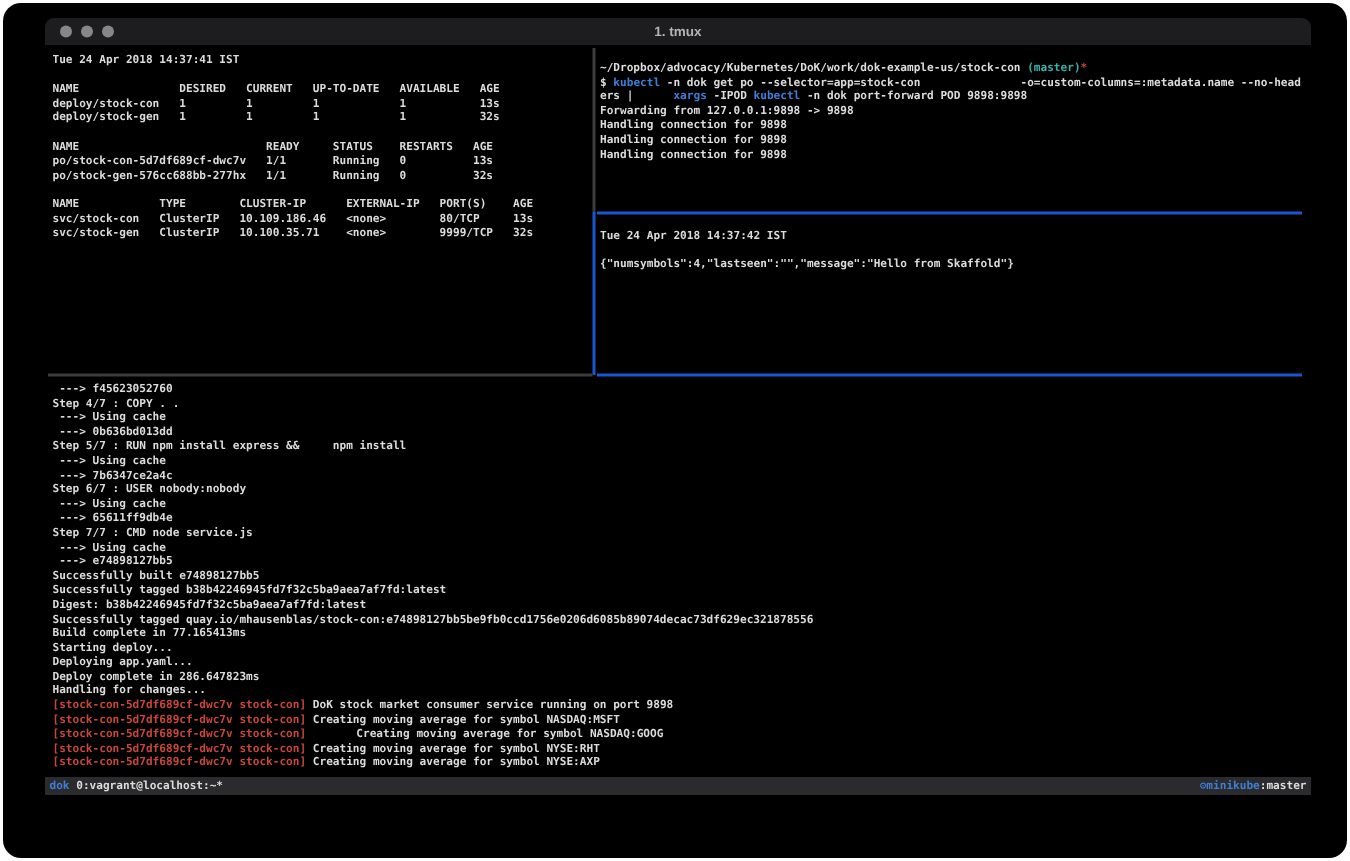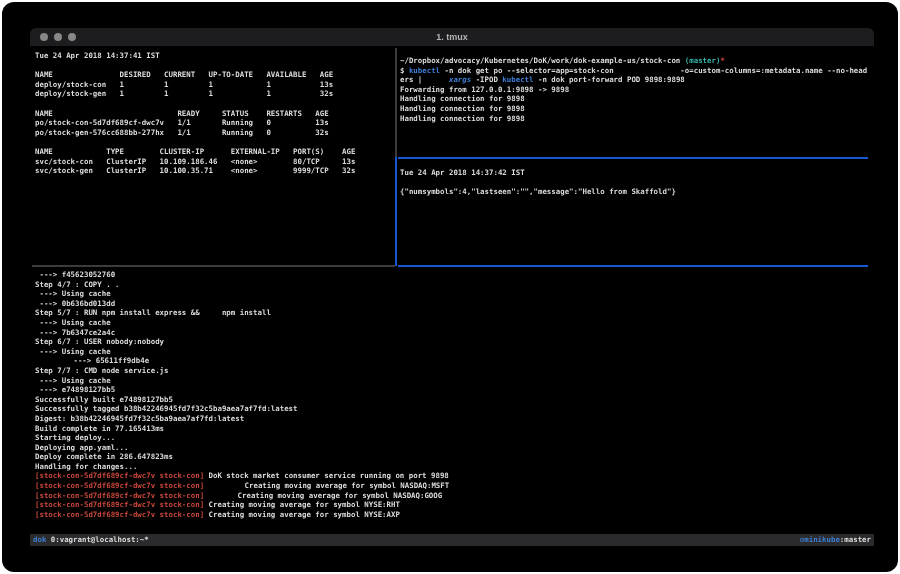--- a/index.html
+++ b/index.html
@@ -1,18 +1,18 @@
 <!DOCTYPE html>
 <html><head>
 <meta charset="utf-8">
 <style>
   * { margin:0; padding:0; box-sizing:border-box; }
   body { width:900px; height:574px; background:#ffffff; font-family:"Liberation Sans", sans-serif; position:relative; overflow:hidden; }
   .desktop { position:absolute; inset:2px; background:#000000; border-radius:12px; }
-  .terminal { position:absolute; left:28px; top:26px; width:844px; height:425px; }
+  .terminal { position:absolute; left:28px; top:10px; width:844px; height:425px; }
   .titlebar { position:absolute; left:0; top:0; width:844px; height:18px; background:#1d1d1f; border-radius:6px 6px 0 0; }
   .lights { position:absolute; left:10px; top:5px; display:flex; gap:6px; }
   .light { width:8px; height:8px; border-radius:50%; background:#878787; display:inline-block; }
   .title { position:absolute; left:0; right:0; top:0; height:18px; line-height:18px; text-align:center; font-size:9px; color:#b4b4b4; font-weight:bold; }
   .term-body { position:absolute; left:0; top:18px; width:844px; height:488px; background:#000; overflow:hidden; }
   .pane { position:absolute; overflow:hidden; }
   .tline { white-space:pre; font:bold 7.4px/9.6px "DejaVu Sans Mono", monospace; color:#dcdcdc; }
   .div-v, .div-h { position:absolute; }
   .statusbar { position:absolute; left:0; top:506px; width:844px; height:12px; background:#2b2b2d; display:flex; justify-content:space-between; align-items:flex-end; padding:0 3px;gap:40px; }
   .statusbar .tline { line-height:12px; }
@@ -46,21 +46,21 @@
           <div class="tline"><span style="color: rgb(220, 220, 220);">po/stock-gen-576cc688bb-277hx   1/1       Running   0          32s</span></div>
           <div class="tline">&nbsp;</div>
           <div class="tline"><span style="color: rgb(220, 220, 220);">NAME            TYPE        CLUSTER-IP      EXTERNAL-IP   PORT(S)    AGE</span></div>
           <div class="tline"><span style="color: rgb(220, 220, 220);">svc/stock-con   ClusterIP   10.109.186.46   &lt;none&gt;        80/TCP     13s</span></div>
           <div class="tline"><span style="color: rgb(220, 220, 220);">svc/stock-gen   ClusterIP   10.100.35.71    &lt;none&gt;        9999/TCP   32s</span></div>
         </div>
 
       <div class="pane" style="left:370px; top:10px; width:472px; height:100px;">
           <div class="tline"><span style="color: rgb(220, 220, 220);">~/Dropbox/advocacy/Kubernetes/DoK/work/dok-example-us/stock-con </span><span style="color: rgb(53, 179, 171);">(master)</span><span style="color: rgb(201, 71, 58);">*</span></div>
           <div class="tline"><span style="color: rgb(220, 220, 220);">$ </span><span style="color: rgb(61, 127, 216);">kubectl</span><span style="color: rgb(220, 220, 220);"> -n dok get po --selector=app=stock-con               -o=custom-columns=:metadata.name --no-head</span></div>
-          <div class="tline"><span style="color: rgb(220, 220, 220);">ers |      </span><span style="color: rgb(61, 127, 216); font-style: italic;">xargs</span><span style="color: rgb(220, 220, 220);"> -IPOD </span><span style="color: rgb(61, 127, 216);">kubectl</span><span style="color: rgb(220, 220, 220);"> -n dok port-forward POD 9898:9898</span></div>
+          <div class="tline"><span style="color: rgb(220, 220, 220);">ers |      </span><span style="color: rgb(61, 127, 216);">xargs</span><span style="color: rgb(220, 220, 220);"> -IPOD </span><span style="color: rgb(61, 127, 216);">kubectl</span><span style="color: rgb(220, 220, 220);"> -n dok port-forward POD 9898:9898</span></div>
           <div class="tline"><span style="color: rgb(220, 220, 220);">Forwarding from 127.0.0.1:9898 -&gt; 9898</span></div>
           <div class="tline"><span style="color: rgb(220, 220, 220);">Handling connection for 9898</span></div>
           <div class="tline"><span style="color: rgb(220, 220, 220);">Handling connection for 9898</span></div>
           <div class="tline"><span style="color: rgb(220, 220, 220);">Handling connection for 9898</span></div>
         </div>
 
       <div class="pane" style="left:370px; top:122px; width:472px; height:95px;">
           <div class="tline"><span style="color: rgb(220, 220, 220);">Tue 24 Apr 2018 14:37:42 IST</span></div>
           <div class="tline">&nbsp;</div>
           <div class="tline"><span style="color: rgb(220, 220, 220);">{"numsymbols":4,"lastseen":"","message":"Hello from Skaffold"}</span></div>
@@ -69,34 +69,35 @@
       <div class="pane" style="left:5px; top:224px; width:836px; height:262px;">
           <div class="tline"><span style="color: rgb(220, 220, 220);"> ---&gt; f45623052760</span></div>
           <div class="tline"><span style="color: rgb(220, 220, 220);">Step 4/7 : COPY . .</span></div>
           <div class="tline"><span style="color: rgb(220, 220, 220);"> ---&gt; Using cache</span></div>
           <div class="tline"><span style="color: rgb(220, 220, 220);"> ---&gt; 0b636bd013dd</span></div>
           <div class="tline"><span style="color: rgb(220, 220, 220);">Step 5/7 : RUN npm install express &amp;&amp;     npm install</span></div>
           <div class="tline"><span style="color: rgb(220, 220, 220);"> ---&gt; Using cache</span></div>
           <div class="tline"><span style="color: rgb(220, 220, 220);"> ---&gt; 7b6347ce2a4c</span></div>
           <div class="tline"><span style="color: rgb(220, 220, 220);">Step 6/7 : USER nobody:nobody</span></div>
           <div class="tline"><span style="color: rgb(220, 220, 220);"> ---&gt; Using cache</span></div>
-          <div class="tline"><span style="color: rgb(220, 220, 220); margin-left: 34px;"> ---&gt; 65611ff9db4e</span></div>
+          <div class="tline"><span style="color: rgb(220, 220, 220);"> ---&gt; 65611ff9db4e</span></div>
           <div class="tline"><span style="color: rgb(220, 220, 220);">Step 7/7 : CMD node service.js</span></div>
           <div class="tline"><span style="color: rgb(220, 220, 220);"> ---&gt; Using cache</span></div>
           <div class="tline"><span style="color: rgb(220, 220, 220);"> ---&gt; e74898127bb5</span></div>
           <div class="tline"><span style="color: rgb(220, 220, 220);">Successfully built e74898127bb5</span></div>
           <div class="tline"><span style="color: rgb(220, 220, 220);">Successfully tagged b38b42246945fd7f32c5ba9aea7af7fd:latest</span></div>
           <div class="tline"><span style="color: rgb(220, 220, 220);">Digest: b38b42246945fd7f32c5ba9aea7af7fd:latest</span></div>
+          <div class="tline"><span style="color: rgb(220, 220, 220);">Successfully tagged quay.io/mhausenblas/stock-con:e74898127bb5be9fb0ccd1756e0206d6085b89074decac73df629ec321878556</span></div>
           <div class="tline"><span style="color: rgb(220, 220, 220);">Build complete in 77.165413ms</span></div>
           <div class="tline"><span style="color: rgb(220, 220, 220);">Starting deploy...</span></div>
           <div class="tline"><span style="color: rgb(220, 220, 220);">Deploying app.yaml...</span></div>
           <div class="tline"><span style="color: rgb(220, 220, 220);">Deploy complete in 286.647823ms</span></div>
           <div class="tline"><span style="color: rgb(220, 220, 220);">Handling for changes...</span></div>
           <div class="tline"><span style="color: rgb(201, 71, 58);">[stock-con-5d7df689cf-dwc7v stock-con]</span><span style="color: rgb(220, 220, 220);"> DoK stock market consumer service running on port 9898</span></div>
-          <div class="tline"><span style="color: rgb(201, 71, 58);">[stock-con-5d7df689cf-dwc7v stock-con]</span><span style="color: rgb(220, 220, 220); padding-left: 36px;"> Creating moving average for symbol NASDAQ:MSFT</span></div>
+          <div class="tline"><span style="color: rgb(201, 71, 58);">[stock-con-5d7df689cf-dwc7v stock-con]</span><span style="color: rgb(220, 220, 220);"> Creating moving average for symbol NASDAQ:MSFT</span></div>
           <div class="tline"><span style="color: rgb(201, 71, 58);">[stock-con-5d7df689cf-dwc7v stock-con]</span><span style="color: rgb(220, 220, 220); padding-left: 29px;"> Creating moving average for symbol NASDAQ:GOOG</span></div>
           <div class="tline"><span style="color: rgb(201, 71, 58);">[stock-con-5d7df689cf-dwc7v stock-con]</span><span style="color: rgb(220, 220, 220);"> Creating moving average for symbol NYSE:RHT</span></div>
           <div class="tline"><span style="color: rgb(201, 71, 58);">[stock-con-5d7df689cf-dwc7v stock-con]</span><span style="color: rgb(220, 220, 220);"> Creating moving average for symbol NYSE:AXP</span></div>
         </div>
 
       <div class="div-v" style="left: 365px; top: 2px; width: 2px; height: 109px; background: rgb(60, 60, 60);"></div>
       <div class="div-v" style="left: 365px; top: 111px; width: 2px; height: 109px; background: rgb(23, 87, 209);"></div>
       <div class="div-h" style="left: 368px; top: 111px; width: 470px; height: 2px; background: rgb(23, 87, 209);"></div>
       <div class="div-h" style="left: 2px; top: 219px; width: 363px; height: 2px; background: rgb(60, 60, 60);"></div>
       <div class="div-h" style="left: 368px; top: 219px; width: 470px; height: 2px; background: rgb(23, 87, 209);"></div>

